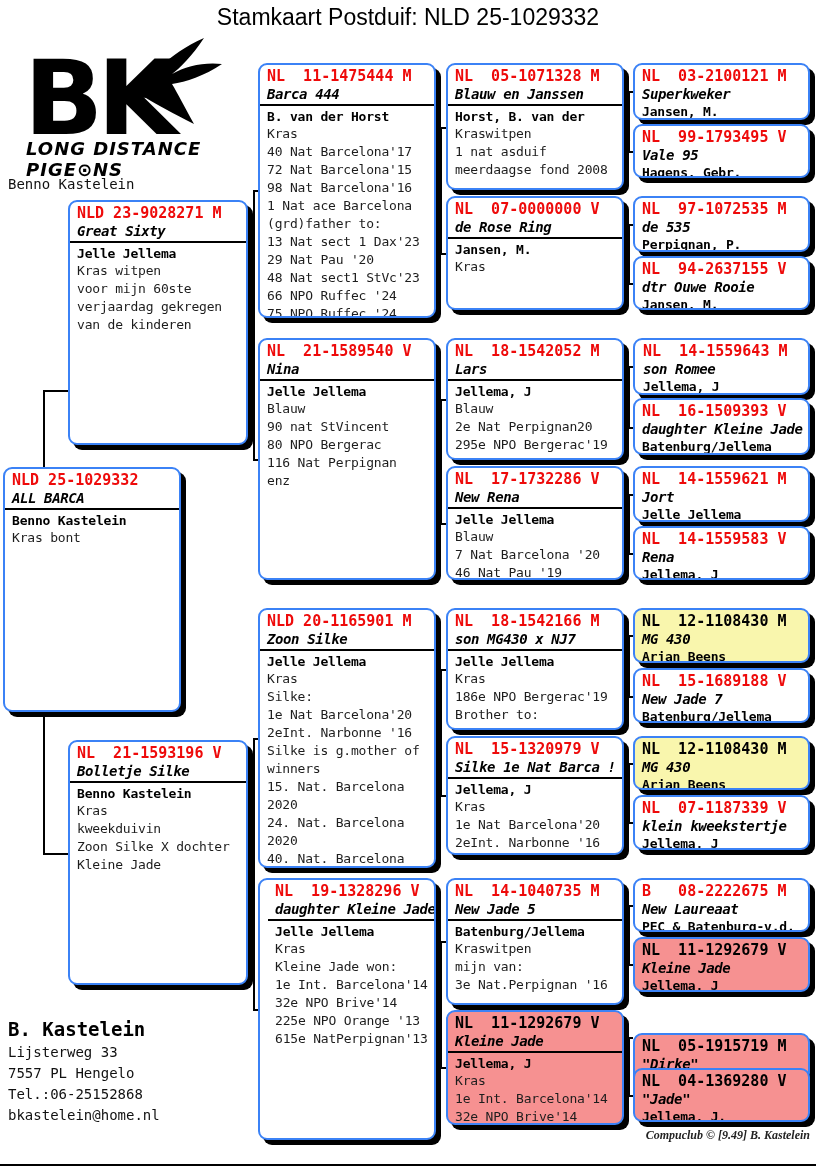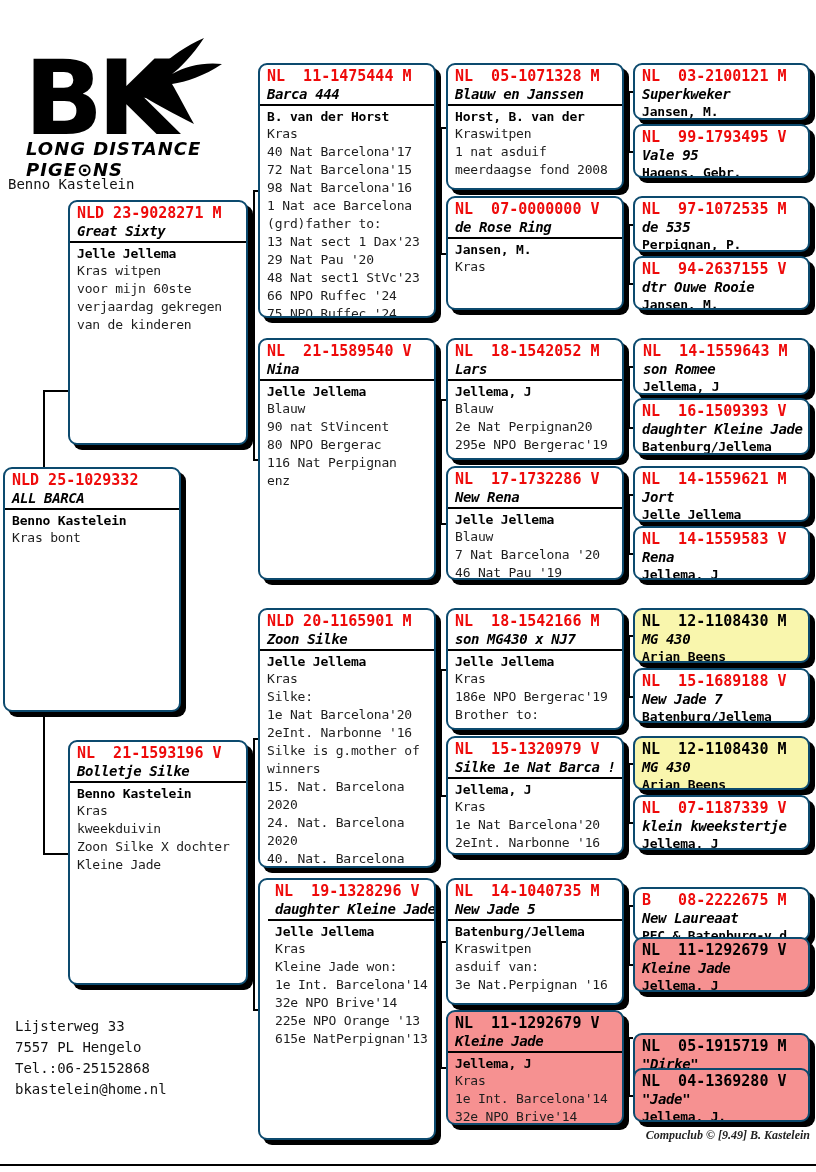--- a/index.html
+++ b/index.html
@@ -4,44 +4,45 @@
 <style>
   html,body{margin:0;padding:0;background:#fff;}
   .page{position:relative;width:816px;height:1172px;background:#ffffff;overflow:hidden;
         font-family:"DejaVu Sans Mono",monospace;}
   .title{position:absolute;left:0;top:4px;width:816px;text-align:center;
          font-family:"Liberation Sans",sans-serif;font-size:23px;color:#000;}
   .logo{position:absolute;left:22px;top:34px;width:205px;height:112px;}
   .logo-tagline{position:absolute;left:26px;top:138px;width:210px;
       font-family:"DejaVu Sans",sans-serif;font-size:18px;font-weight:bold;letter-spacing:1px;color:#000;font-style:italic;}
   .breeder-name{position:absolute;left:8px;top:176px;font-size:14px;color:#111;}
-  .pbox{position:absolute;background:#fff;border:2px solid #0c4a6e;border-radius:9px;
+  .pbox{position:absolute;background:#fff;border:2px solid #3b82f6;border-radius:9px;
         box-shadow:5px 5px 0 #000;padding:2px 7px;box-sizing:border-box;z-index:2;overflow:hidden;}
   .pbox.bg-yellow{background:var(--hl-yellow,#f9f6ad);}
   .pbox.bg-pink{background:var(--hl-pink,#f69191);}
   .ring{font-size:15px;font-weight:bold;color:var(--accent-red,#ee0a0a);white-space:pre;line-height:19px;}
   .pbox.hl .ring{color:#000;}
   .pname{font-size:14px;font-weight:bold;font-style:italic;line-height:17px;white-space:pre;
          border-bottom:2px solid #000;margin:0 -7px 2px;padding:0 7px 1px;letter-spacing:-0.4px;color:#000;}
   .pbox.small .pname{border-bottom:none;margin:0;padding:0;}
   .owner{font-size:13px;font-weight:bold;line-height:17px;white-space:pre;color:#000;letter-spacing:-0.2px;}
   .detail{font-size:13px;line-height:18px;color:#1d1d1d;white-space:pre;letter-spacing:-0.2px;}
   .cline{position:absolute;background:#000;z-index:1;}
   .address{position:absolute;left:8px;top:1016px;color:#111;}
   .address .addr-name{font-size:19px;font-weight:bold;line-height:26px;color:#000;}
-  .address .addr-line{font-size:14px;line-height:21px;margin-left:7px;}
+  .address .addr-line{font-size:14px;line-height:21px;}
   .footer{position:absolute;right:6px;top:1128px;font-family:"Liberation Serif",serif;
           font-style:italic;font-weight:bold;font-size:12px;color:#222;}
   .bottom-rule{position:absolute;left:0;top:1164px;width:816px;height:2px;background:#000;}
 </style>
 </head>
 <body>
 
 <div class="page" style="--accent-red: #ee0a0a; --hl-yellow: #f9f6ad; --hl-pink: #f69191;">
 
+  <div class="title">Stamkaart Postduif: NLD 25-1029332</div>
 
   <svg class="logo" viewBox="0 0 205 112" xmlns="http://www.w3.org/2000/svg">
     <text x="2" y="100" style="font-family:'DejaVu Sans',sans-serif;font-weight:bold;font-size:104px;letter-spacing:-6px;fill:#000;">BK</text>
     <path fill="#000" d="M108,62 C126,44 146,20 182,4 C170,22 158,34 150,40 C164,32 182,28 200,30 C182,42 164,48 150,50 C156,60 162,72 172,90 C152,80 134,70 124,64 Z"></path>
   </svg>
   <div class="logo-tagline">LONG DISTANCE PIGE⊙NS</div>
 
   <div class="breeder-name">Benno Kastelein</div>
 
   <div id="connectors">
@@ -227,21 +228,21 @@
         <div class="owner">Jellema, J</div>
         <div class="detail">Kras</div>
         <div class="detail">1e Nat Barcelona'20</div>
         <div class="detail">2eInt. Narbonne '16</div>
       </div>
       <div class="pbox" style="left: 446px; top: 878px; width: 178px; height: 127px;">
         <div class="ring">NL  14-1040735 M</div>
         <div class="pname">New Jade 5</div>
         <div class="owner">Batenburg/Jellema</div>
         <div class="detail">Kraswitpen</div>
-        <div class="detail">asduif van:</div>
+        <div class="detail">mijn van:</div>
         <div class="detail">3e Nat.Perpignan '16</div>
       </div>
       <div class="pbox hl bg-pink" style="left: 446px; top: 1010px; width: 178px; height: 115px;">
         <div class="ring">NL  11-1292679 V</div>
         <div class="pname">Kleine Jade</div>
         <div class="owner">Jellema, J</div>
         <div class="detail">Kras</div>
         <div class="detail">1e Int. Barcelona'14</div>
         <div class="detail">32e NPO Brive'14</div>
       </div>
@@ -298,21 +299,21 @@
       <div class="pbox small hl bg-yellow" style="left: 633px; top: 736px; width: 177px; height: 54px;">
         <div class="ring">NL  12-1108430 M</div>
         <div class="pname">MG 430</div>
         <div class="owner">Arjan Beens</div>
       </div>
       <div class="pbox small" style="left: 633px; top: 795px; width: 177px; height: 55px;">
         <div class="ring">NL  07-1187339 V</div>
         <div class="pname">klein kweekstertje</div>
         <div class="owner">Jellema, J</div>
       </div>
-      <div class="pbox small" style="left: 633px; top: 878px; width: 177px; height: 54px; margin-top: 9px;">
+      <div class="pbox small" style="left: 633px; top: 878px; width: 177px; height: 54px;">
         <div class="ring">B   08-2222675 M</div>
         <div class="pname">New Laureaat</div>
         <div class="owner">PEC &amp; Batenburg-v.d.</div>
       </div>
       <div class="pbox small hl bg-pink" style="left: 633px; top: 937px; width: 177px; height: 55px;">
         <div class="ring">NL  11-1292679 V</div>
         <div class="pname">Kleine Jade</div>
         <div class="owner">Jellema, J</div>
       </div>
       <div class="pbox small hl bg-pink" style="left: 633px; top: 1033px; width: 177px; height: 55px;">
@@ -321,20 +322,21 @@
         <div class="owner">Jellema</div>
       </div>
       <div class="pbox small hl bg-pink" style="left: 633px; top: 1068px; width: 177px; height: 54px;">
         <div class="ring">NL  04-1369280 V</div>
         <div class="pname">"Jade"</div>
         <div class="owner">Jellema, J.</div>
       </div>
     </div>
 
   <div class="address">
+    <div class="addr-name">B. Kastelein</div>
     <div class="addr-line">Lijsterweg 33</div>
     <div class="addr-line">7557 PL  Hengelo</div>
     <div class="addr-line">Tel.:06-25152868</div>
     <div class="addr-line">bkastelein@home.nl</div>
   </div>
 
   <div class="footer">Compuclub © [9.49]  B. Kastelein</div>
   <div class="bottom-rule"></div>
 </div>
 

